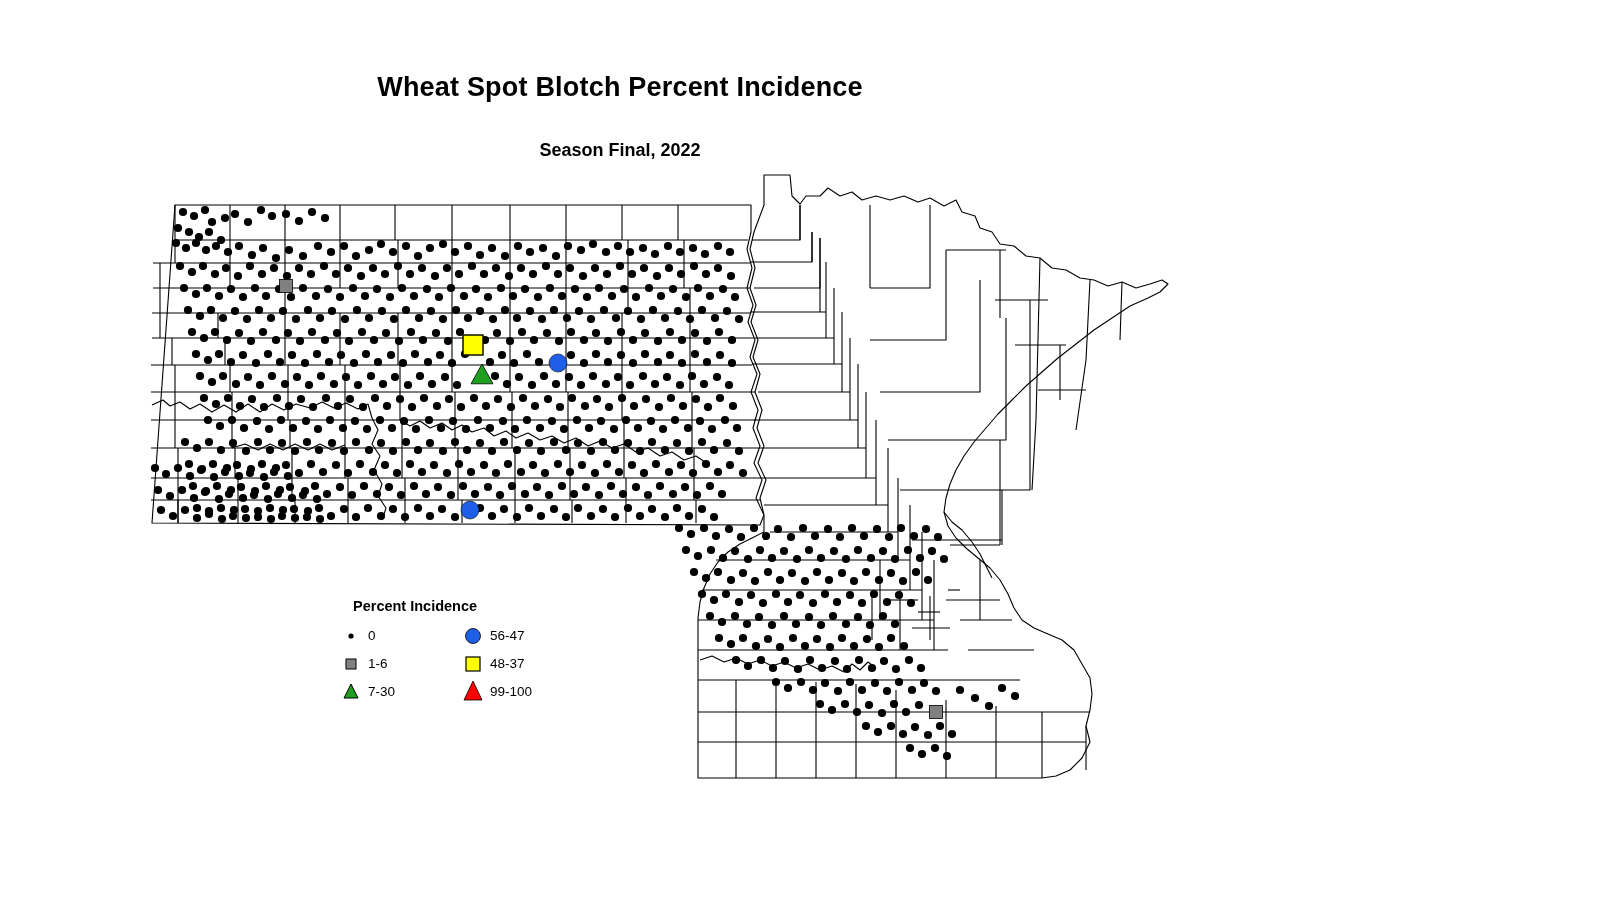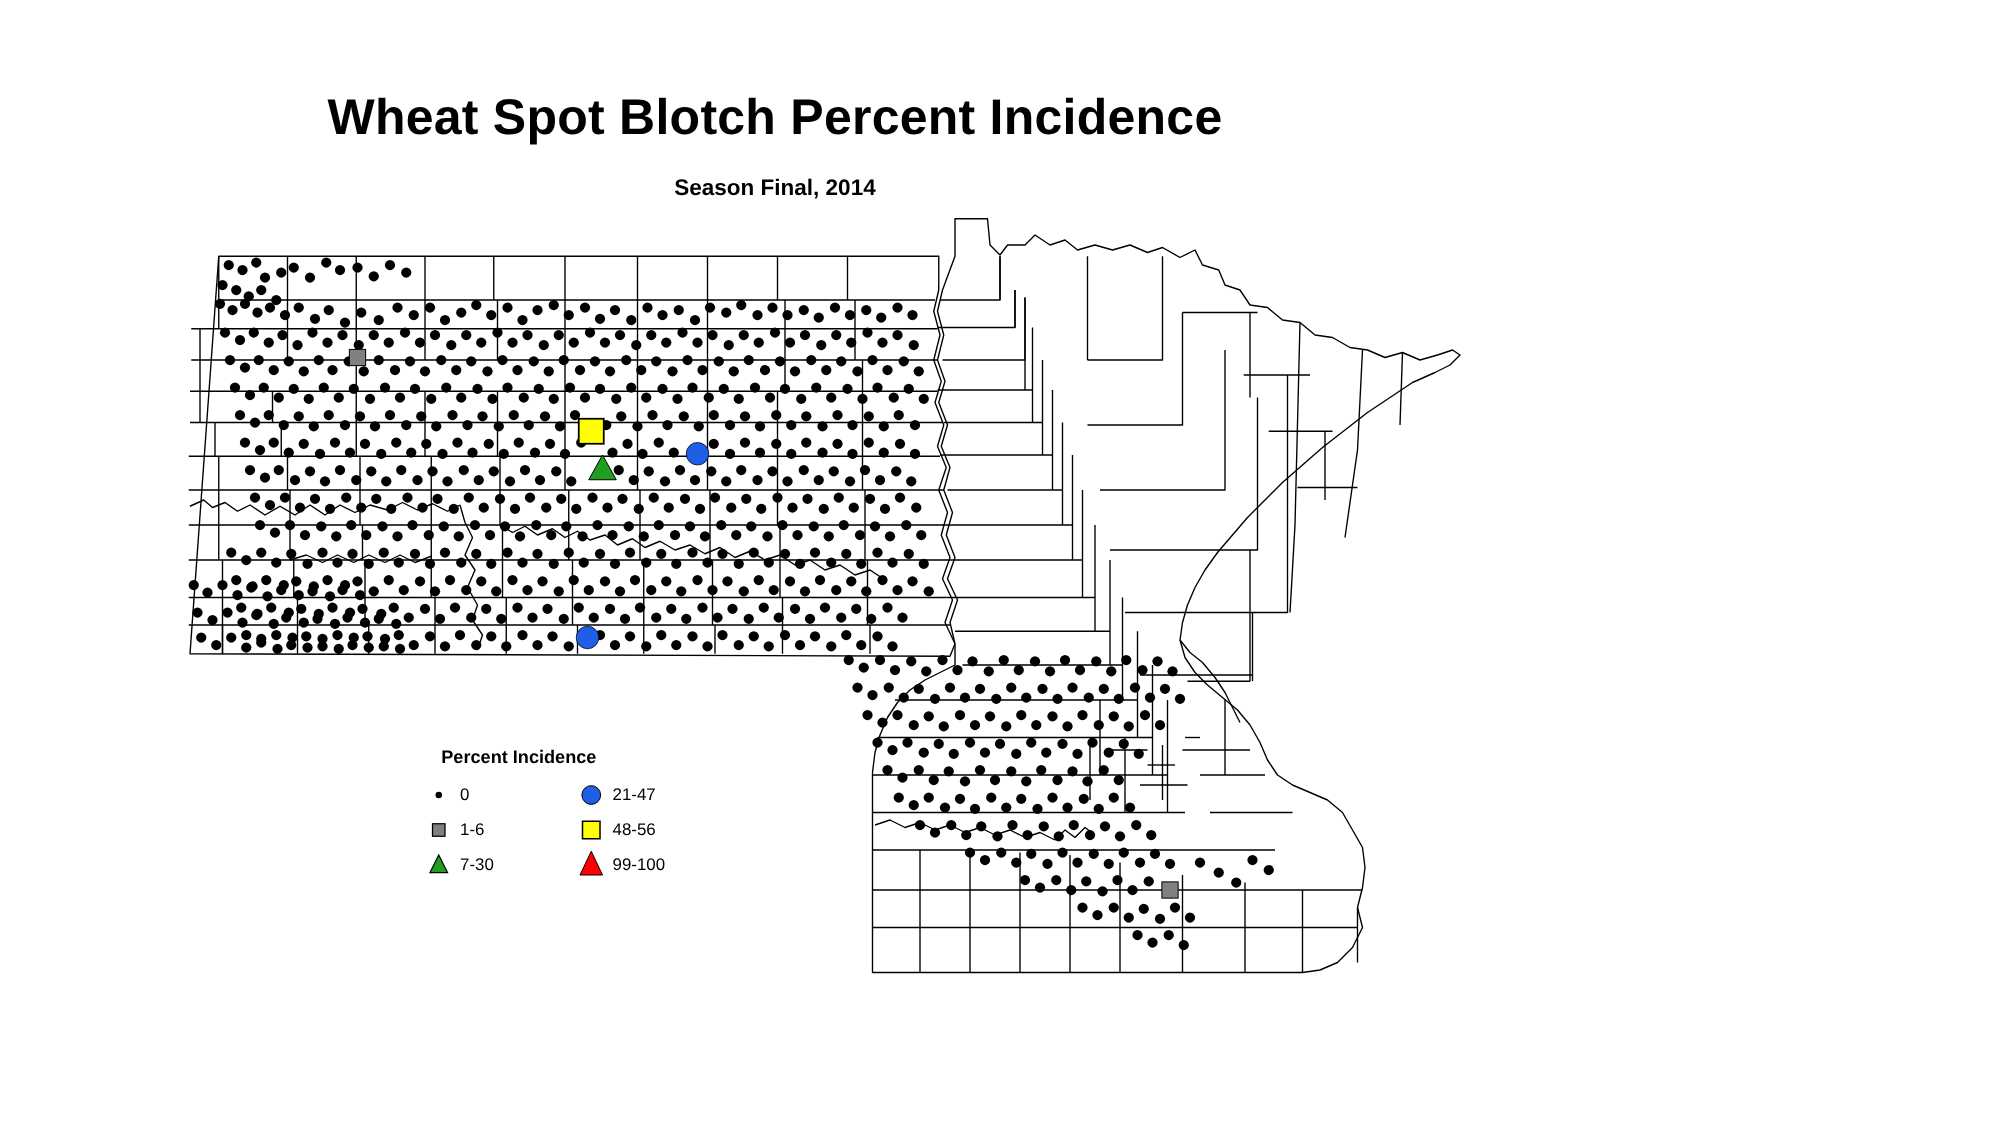--- a/index.html
+++ b/index.html
@@ -19,21 +19,21 @@
     width: 1612px;
     height: 900px;
     background: #ffffff;
   }
   .title {
     position: absolute;
     left: 0;
     top: 72px;
     width: 1240px;
     text-align: center;
-    font-size: 40px;
+    font-size: 27px;
     font-weight: bold;
     color: #000000;
     letter-spacing: 0.2px;
     font-family: "Liberation Sans", sans-serif;
   }
   .subtitle {
     position: absolute;
     left: 0;
     top: 140px;
     width: 1240px;
@@ -97,21 +97,21 @@
     white-space: nowrap;
     font-family: "Liberation Sans", sans-serif;
   }
 </style>
 </head>
 <body>
 
 <div id="page">
 
   <div class="title">Wheat Spot Blotch Percent Incidence</div>
-  <div class="subtitle">Season Final, 2014</div>
+  <div class="subtitle">Season Final, 2022</div>
 
   <div id="map-area">
     <svg id="map-svg" width="1612" height="900" viewBox="0 0 1612 900">
 
       <g fill="#ffffff" stroke="#000000" stroke-width="1.1" stroke-linejoin="round">
 
         <path d="M175,205 L751,205 L751,232 L747,249 L752,268 L747,288 L753,305 L748,322
                  L755,340 L750,357 L757,374 L751,392 L758,410 L753,428 L760,446 L754,463
                  L762,480 L756,498 L764,515 L760,525 L152,523 Z"></path>
 
@@ -1184,29 +1184,29 @@
       </div>
     </div>
 
     <div class="legend-col right">
       <div class="legend-row">
         <span class="legend-sym">
           <svg width="26" height="28" viewBox="0 0 26 28">
               <circle cx="11" cy="14" r="7.5" fill="#1F5FE8" stroke="#000000" stroke-width="0.8"></circle>
             </svg>
         </span>
-        <span class="legend-label">21-47</span>
+        <span class="legend-label">56-47</span>
       </div>
       <div class="legend-row">
         <span class="legend-sym">
           <svg width="26" height="28" viewBox="0 0 26 28">
               <rect x="4" y="7" width="14" height="14" fill="#FFFF00" stroke="#000000" stroke-width="1.2"></rect>
             </svg>
         </span>
-        <span class="legend-label">48-56</span>
+        <span class="legend-label">48-37</span>
       </div>
       <div class="legend-row">
         <span class="legend-sym">
           <svg width="26" height="28" viewBox="0 0 26 28">
               <polygon points="11,3 20,22 2,22" fill="#FF0000" stroke="#000000" stroke-width="0.8"></polygon>
             </svg>
         </span>
         <span class="legend-label">99-100</span>
       </div>
     </div>

